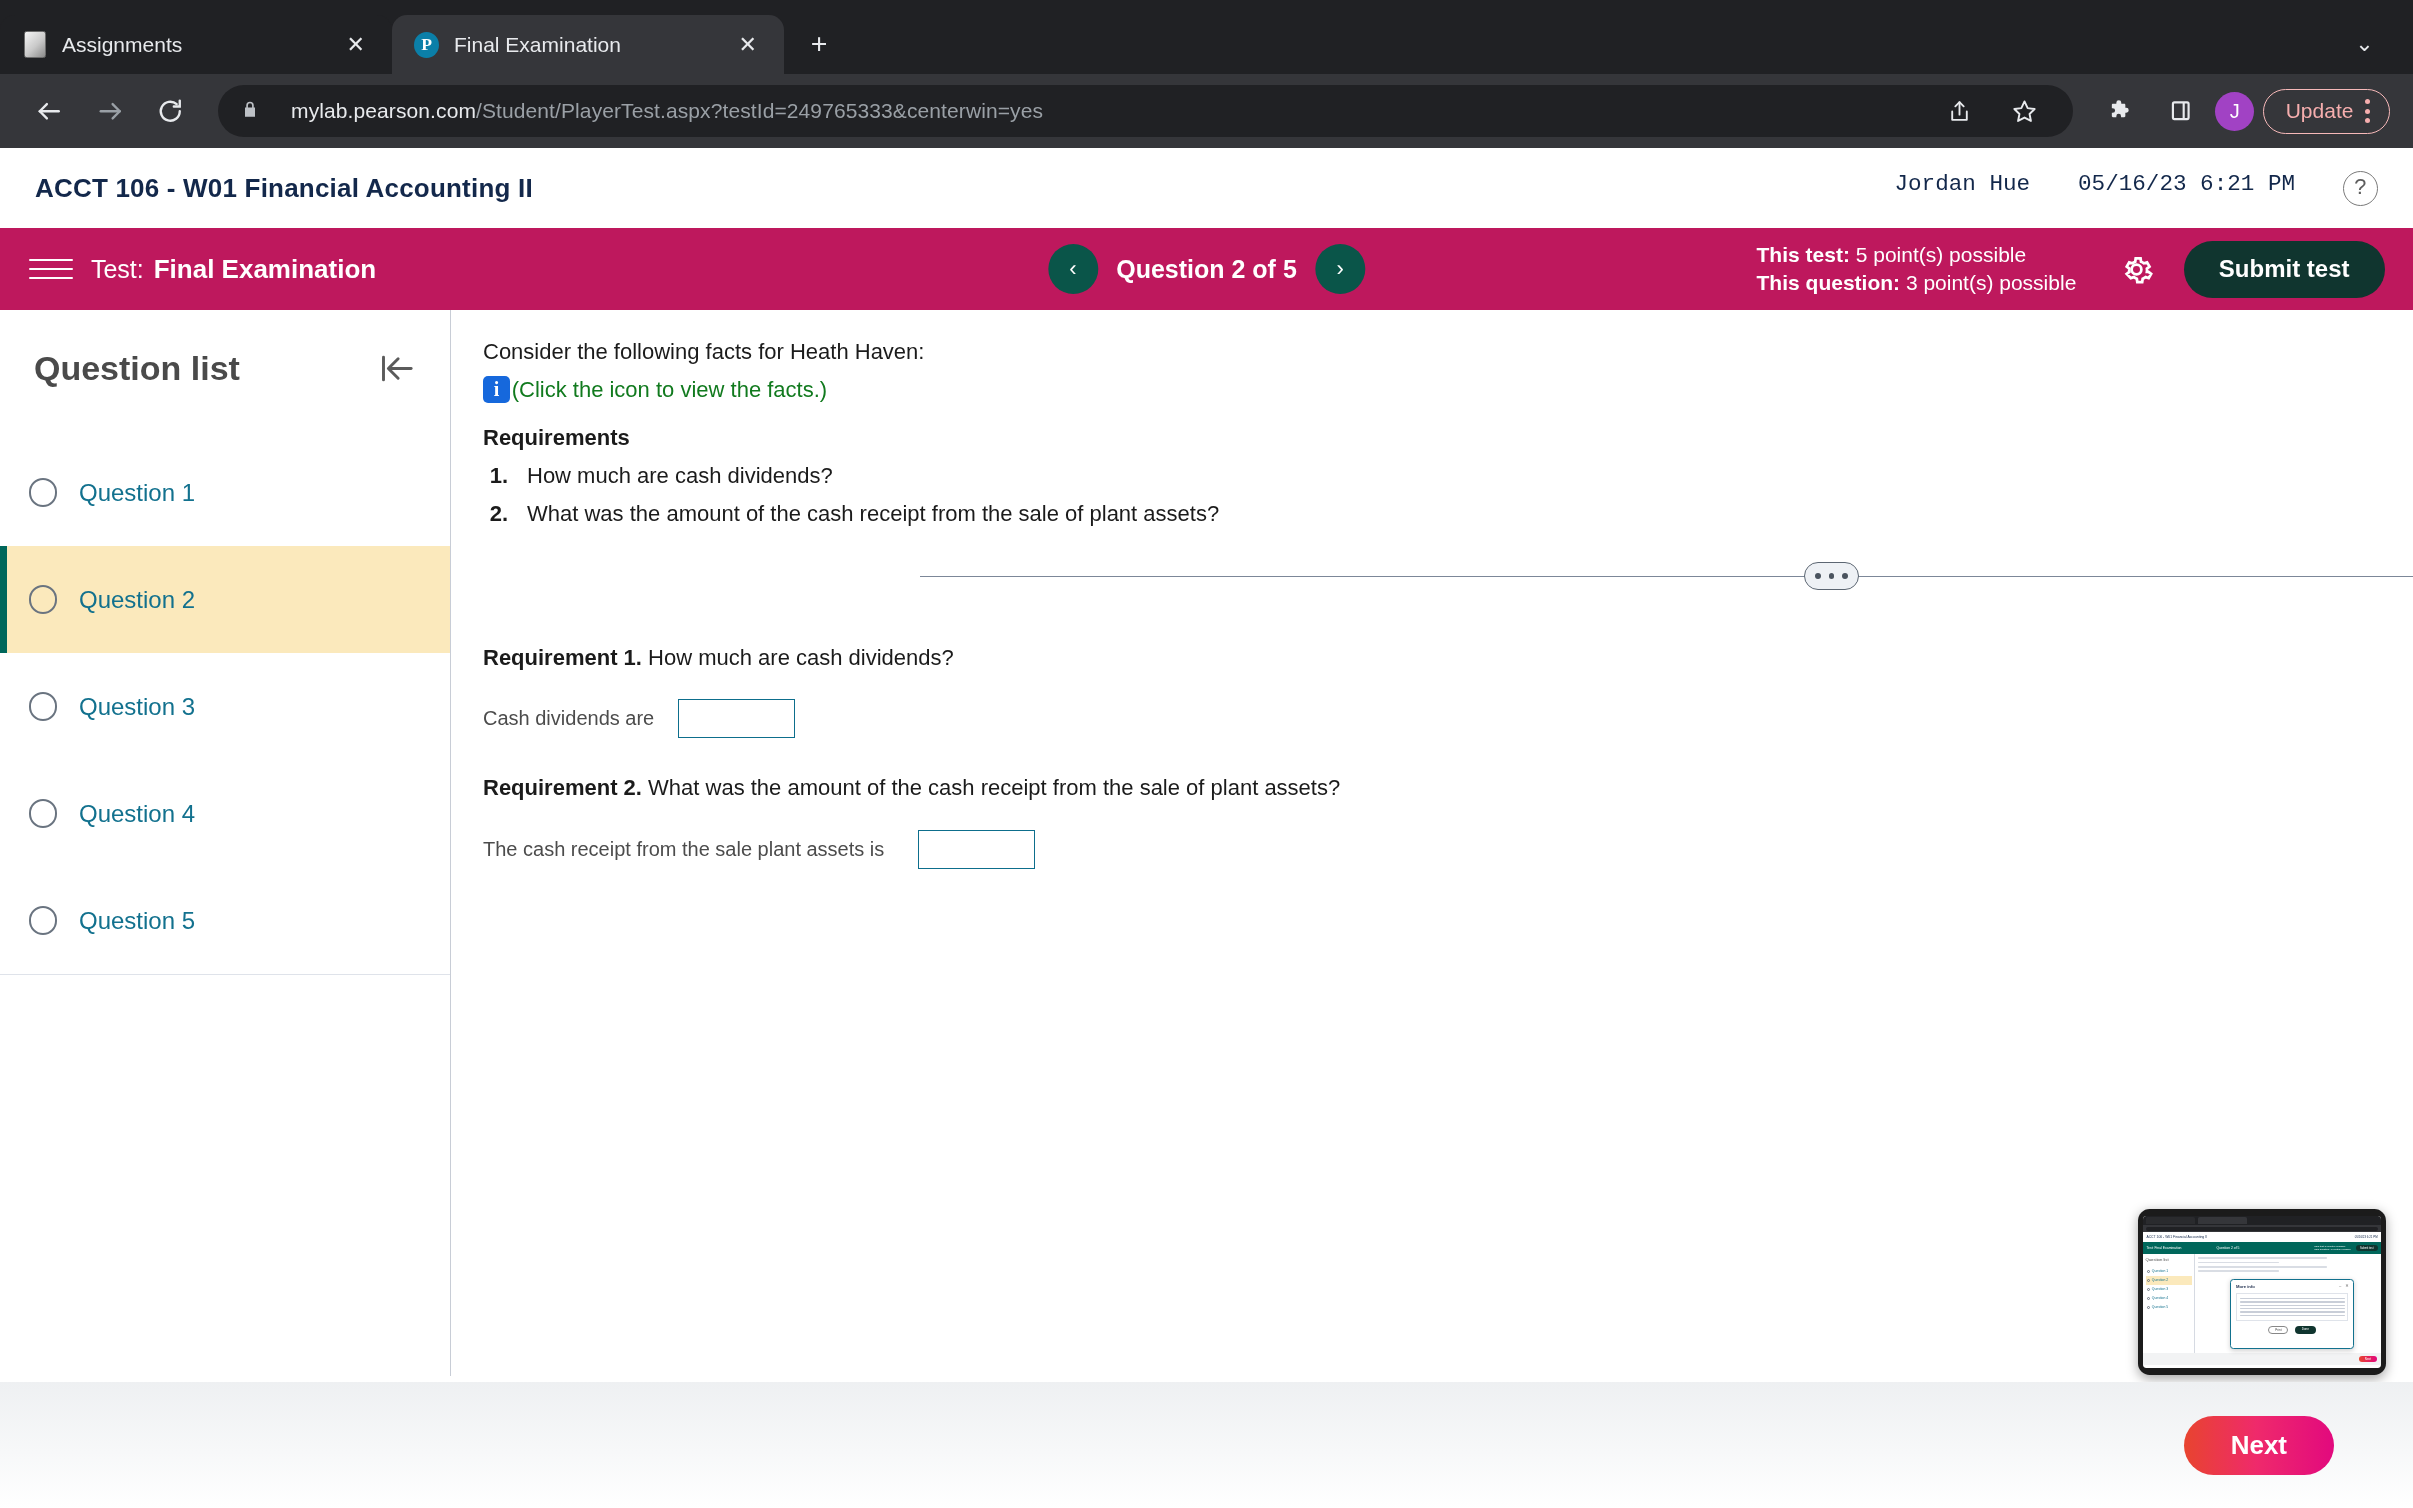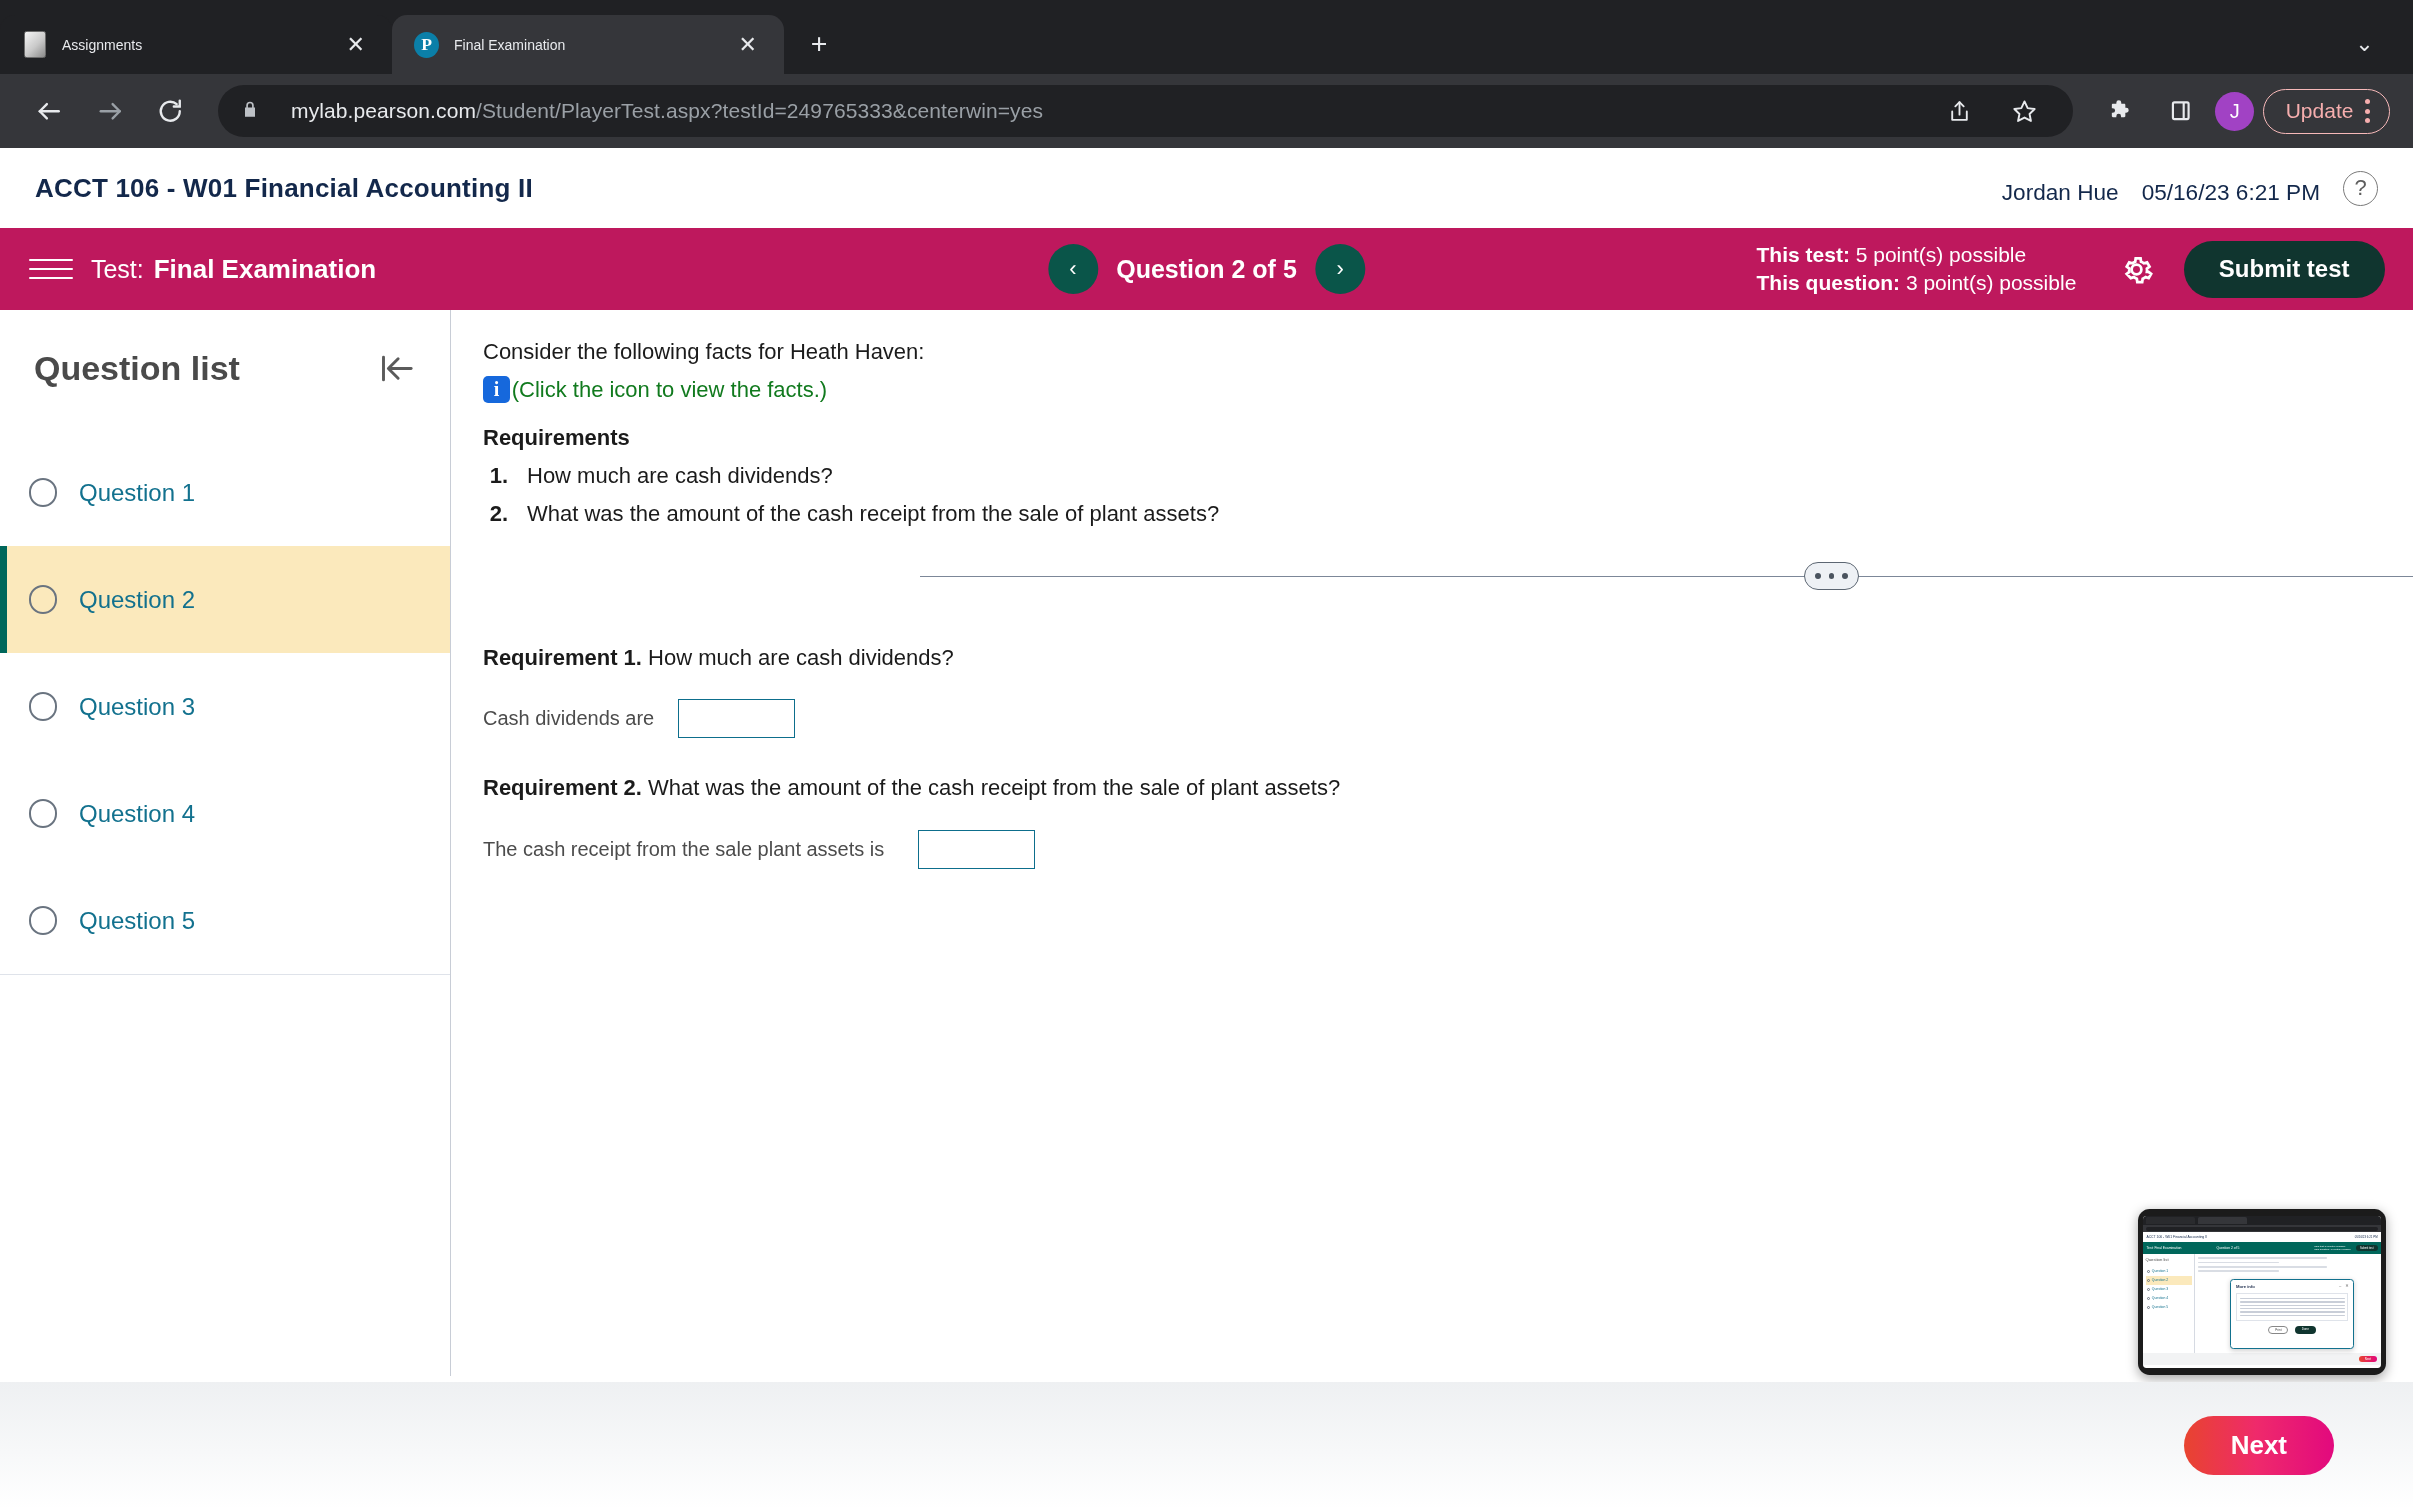--- a/index.html
+++ b/index.html
@@ -30,21 +30,21 @@
     background: linear-gradient(135deg,#f5f5f5 0%,#c9c9c9 55%,#8a8a8a 100%);
     border: 0.8px solid #6c6c6c;
   }
   .fav-pearson {
     width: 26px; height: 26px; border-radius: 50%;
     background: #0b7fa8; color: #fff; font-size: 17.6px; font-weight: bold;
     display: flex; align-items: center; justify-content: center;
     font-family: "Liberation Serif", serif;
   }
   .tab-title {
-    color: #e8eaed; font-size: 14px; white-space: nowrap; overflow: hidden;
+    color: #e8eaed; font-size: 21px; white-space: nowrap; overflow: hidden;
     text-overflow: ellipsis; flex: 1 1 auto;
   }
   .tab-close {
     color: #e8eaed; font-size: 22px; line-height: 1; width: 28.5px; height: 28.5px;
     display: flex; align-items: center; justify-content: center; flex: 0 0 auto;
   }
   .newtab {
     color: #e8eaed; font-size: 28.5px; width: 47px; height: 47px; margin-left: 11.7px;
     margin-bottom: 6.7px; display: flex; align-items: center; justify-content: center;
   }
@@ -84,21 +84,21 @@
   .kebab i { width: 5px; height: 5px; border-radius: 50%; background: #f6aeae; display: block; }
 
   
   .page { position: relative; width: 2413px; height: 1361px; background: #fff; }
 
   .course-header {
     height: 80px; display: flex; align-items: center; padding: 0 35px;
     background: #fff;
   }
   .course-title { font-size: 26px; font-weight: bold; color: #13284b; letter-spacing: 0.2px; }
-  .course-right { margin-left: auto; display: flex; align-items: flex-end; gap: 23px; }
+  .course-right { margin-left: auto; display: flex; align-items: flex-start; gap: 48px; font-family: Liberation Mono, monospace; }
   .course-user, .course-date { font-size: 22.6px; color: #13284b; }
   .help-circle {
     width: 35px; height: 35px; border-radius: 50%; border: 1.7px solid #7a7a7a;
     color: #5e5e5e; display: flex; align-items: center; justify-content: center;
     font-size: 22px;
   }
 
   .testbar {
     height: 82px; background: #be185d; display: flex; align-items: center;
     padding: 0 28.5px; color: #fff; position: relative;

